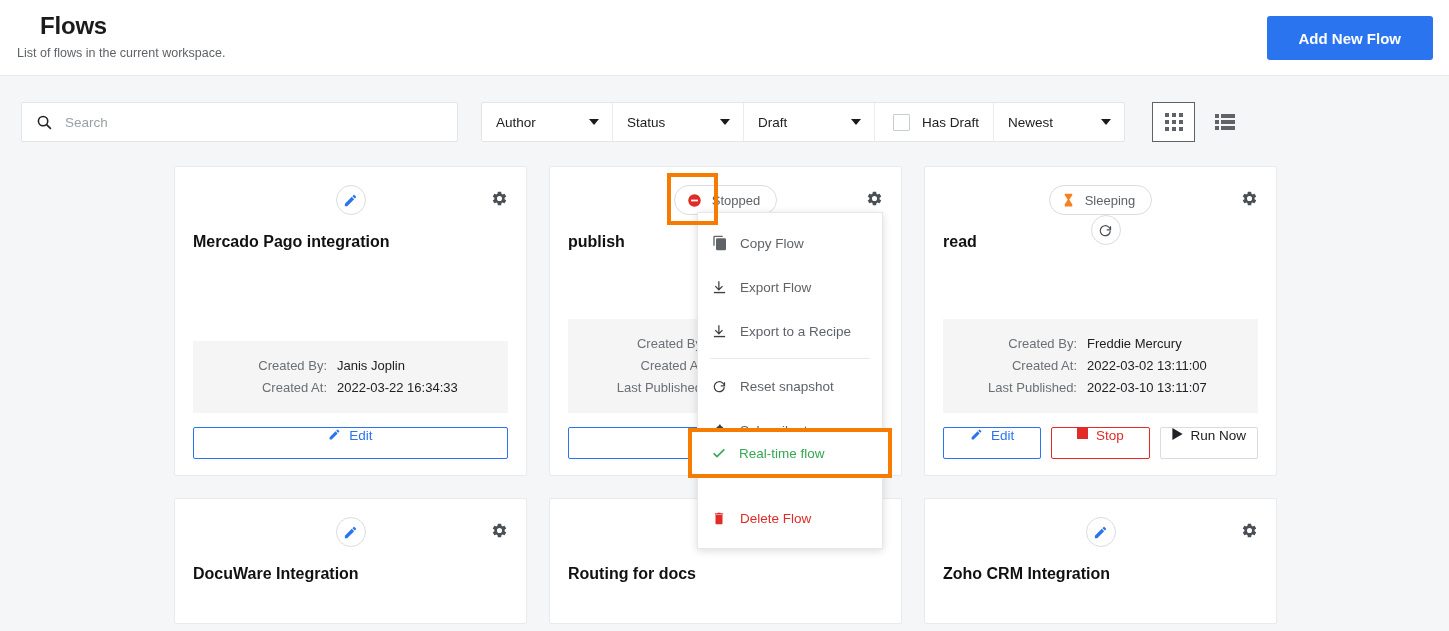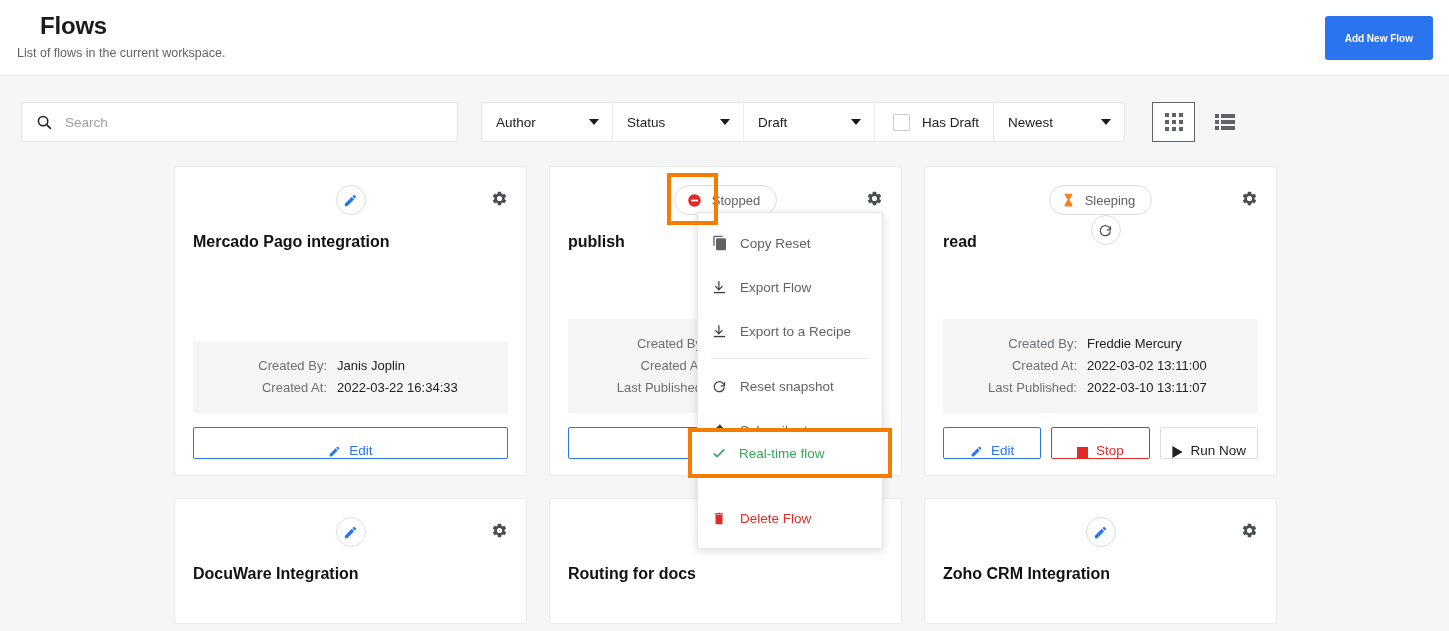--- a/index.html
+++ b/index.html
@@ -19,24 +19,24 @@
   .page-title {
     position: absolute; left: 16px; top: 12px;
     font-size: 24px; font-weight: bold; color: #1b1b1b; letter-spacing: -0.2px; margin-left: 24px;
   }
   .page-subtitle {
     position: absolute; left: 17px; top: 46px;
     font-size: 12.5px; color: #5f6368;
   }
   .add-flow-btn {
     position: absolute; right: 16px; top: 16px;
-    height: 44px; padding: 0 20px;
+    height: 44px; padding: 0 32px;
     background: #2a74f0; color: #fff; border: none; border-radius: 3px;
     font-family: "Liberation Sans", sans-serif;
-    font-size: 10px; font-weight: bold; cursor: pointer;
+    font-size: 15px; font-weight: bold; cursor: pointer;
     display: flex; align-items: center; justify-content: center;
   }
 
   
   .toolbar { position: absolute; left: 0; top: 76px; width: 1449px; height: 90px; }
   .search-box {
     position: absolute; left: 21px; top: 26px; width: 437px; height: 40px;
     background: #fff; border: 1px solid #e3e5e8; border-radius: 2px;
     display: flex; align-items: center;
   }
@@ -114,21 +114,21 @@
   .meta-row { display: flex; justify-content: flex-end; font-size: 13px; line-height: 22px; }
   .meta-key { color: #6b7075; text-align: right; width: 118px; flex: none; }
   .meta-val { color: #202124; width: 170px; margin-left: 10px; }
   .card-actions {
     position: absolute; left: 18px; right: 18px; bottom: 16px;
     display: flex; gap: 10px;
   }
   .act-btn {
     flex: 1; height: 32px; background: #fff; border: 1px solid #2a74f0;
     color: #2a74f0; font-size: 13.5px; border-radius: 2px; cursor: pointer;
-    display: flex; align-items: flex-end; justify-content: center; gap: 8px;
+    display: flex; align-items: flex-start; justify-content: center; gap: 8px;
     font-family: "Liberation Sans", sans-serif;
   }
   .act-btn.danger { border-color: #e02b27; color: #e02b27; }
   .act-btn.neutral { border-color: #dadce0; color: #202124; }
 
   
   .menu {
     position: absolute; left: 697px; top: 212px; width: 186px;
     background: #fff; border: 1px solid #e6e7e9;
     box-shadow: 0 2px 8px rgba(0,0,0,0.14); z-index: 40;
@@ -445,21 +445,21 @@
   </div>
 
   <div class="menu">
     <div class="menu-item">
       <span class="mi-icon">
         <svg width="16" height="16" viewBox="0 0 24 24" fill="#5f6368">
           <path d="M16 1H4a2 2 0 00-2 2v13h2V3h12V1z"></path>
           <path d="M19 5H8a2 2 0 00-2 2v14a2 2 0 002 2h11a2 2 0 002-2V7a2 2 0 00-2-2z"></path>
         </svg>
       </span>
-      <span>Copy Reset</span>
+      <span>Copy Flow</span>
     </div>
     <div class="menu-item">
       <span class="mi-icon">
         <svg width="15" height="15" viewBox="0 0 24 24" fill="#3c4043">
           <path d="M12 2v11l4-4 1.5 1.5L11 17 4.5 10.5 6 9l4 4V2h2z"></path>
             <rect x="3" y="19" width="18" height="2.2"></rect>
         </svg>
       </span>
       <span>Export Flow</span>
     </div>

